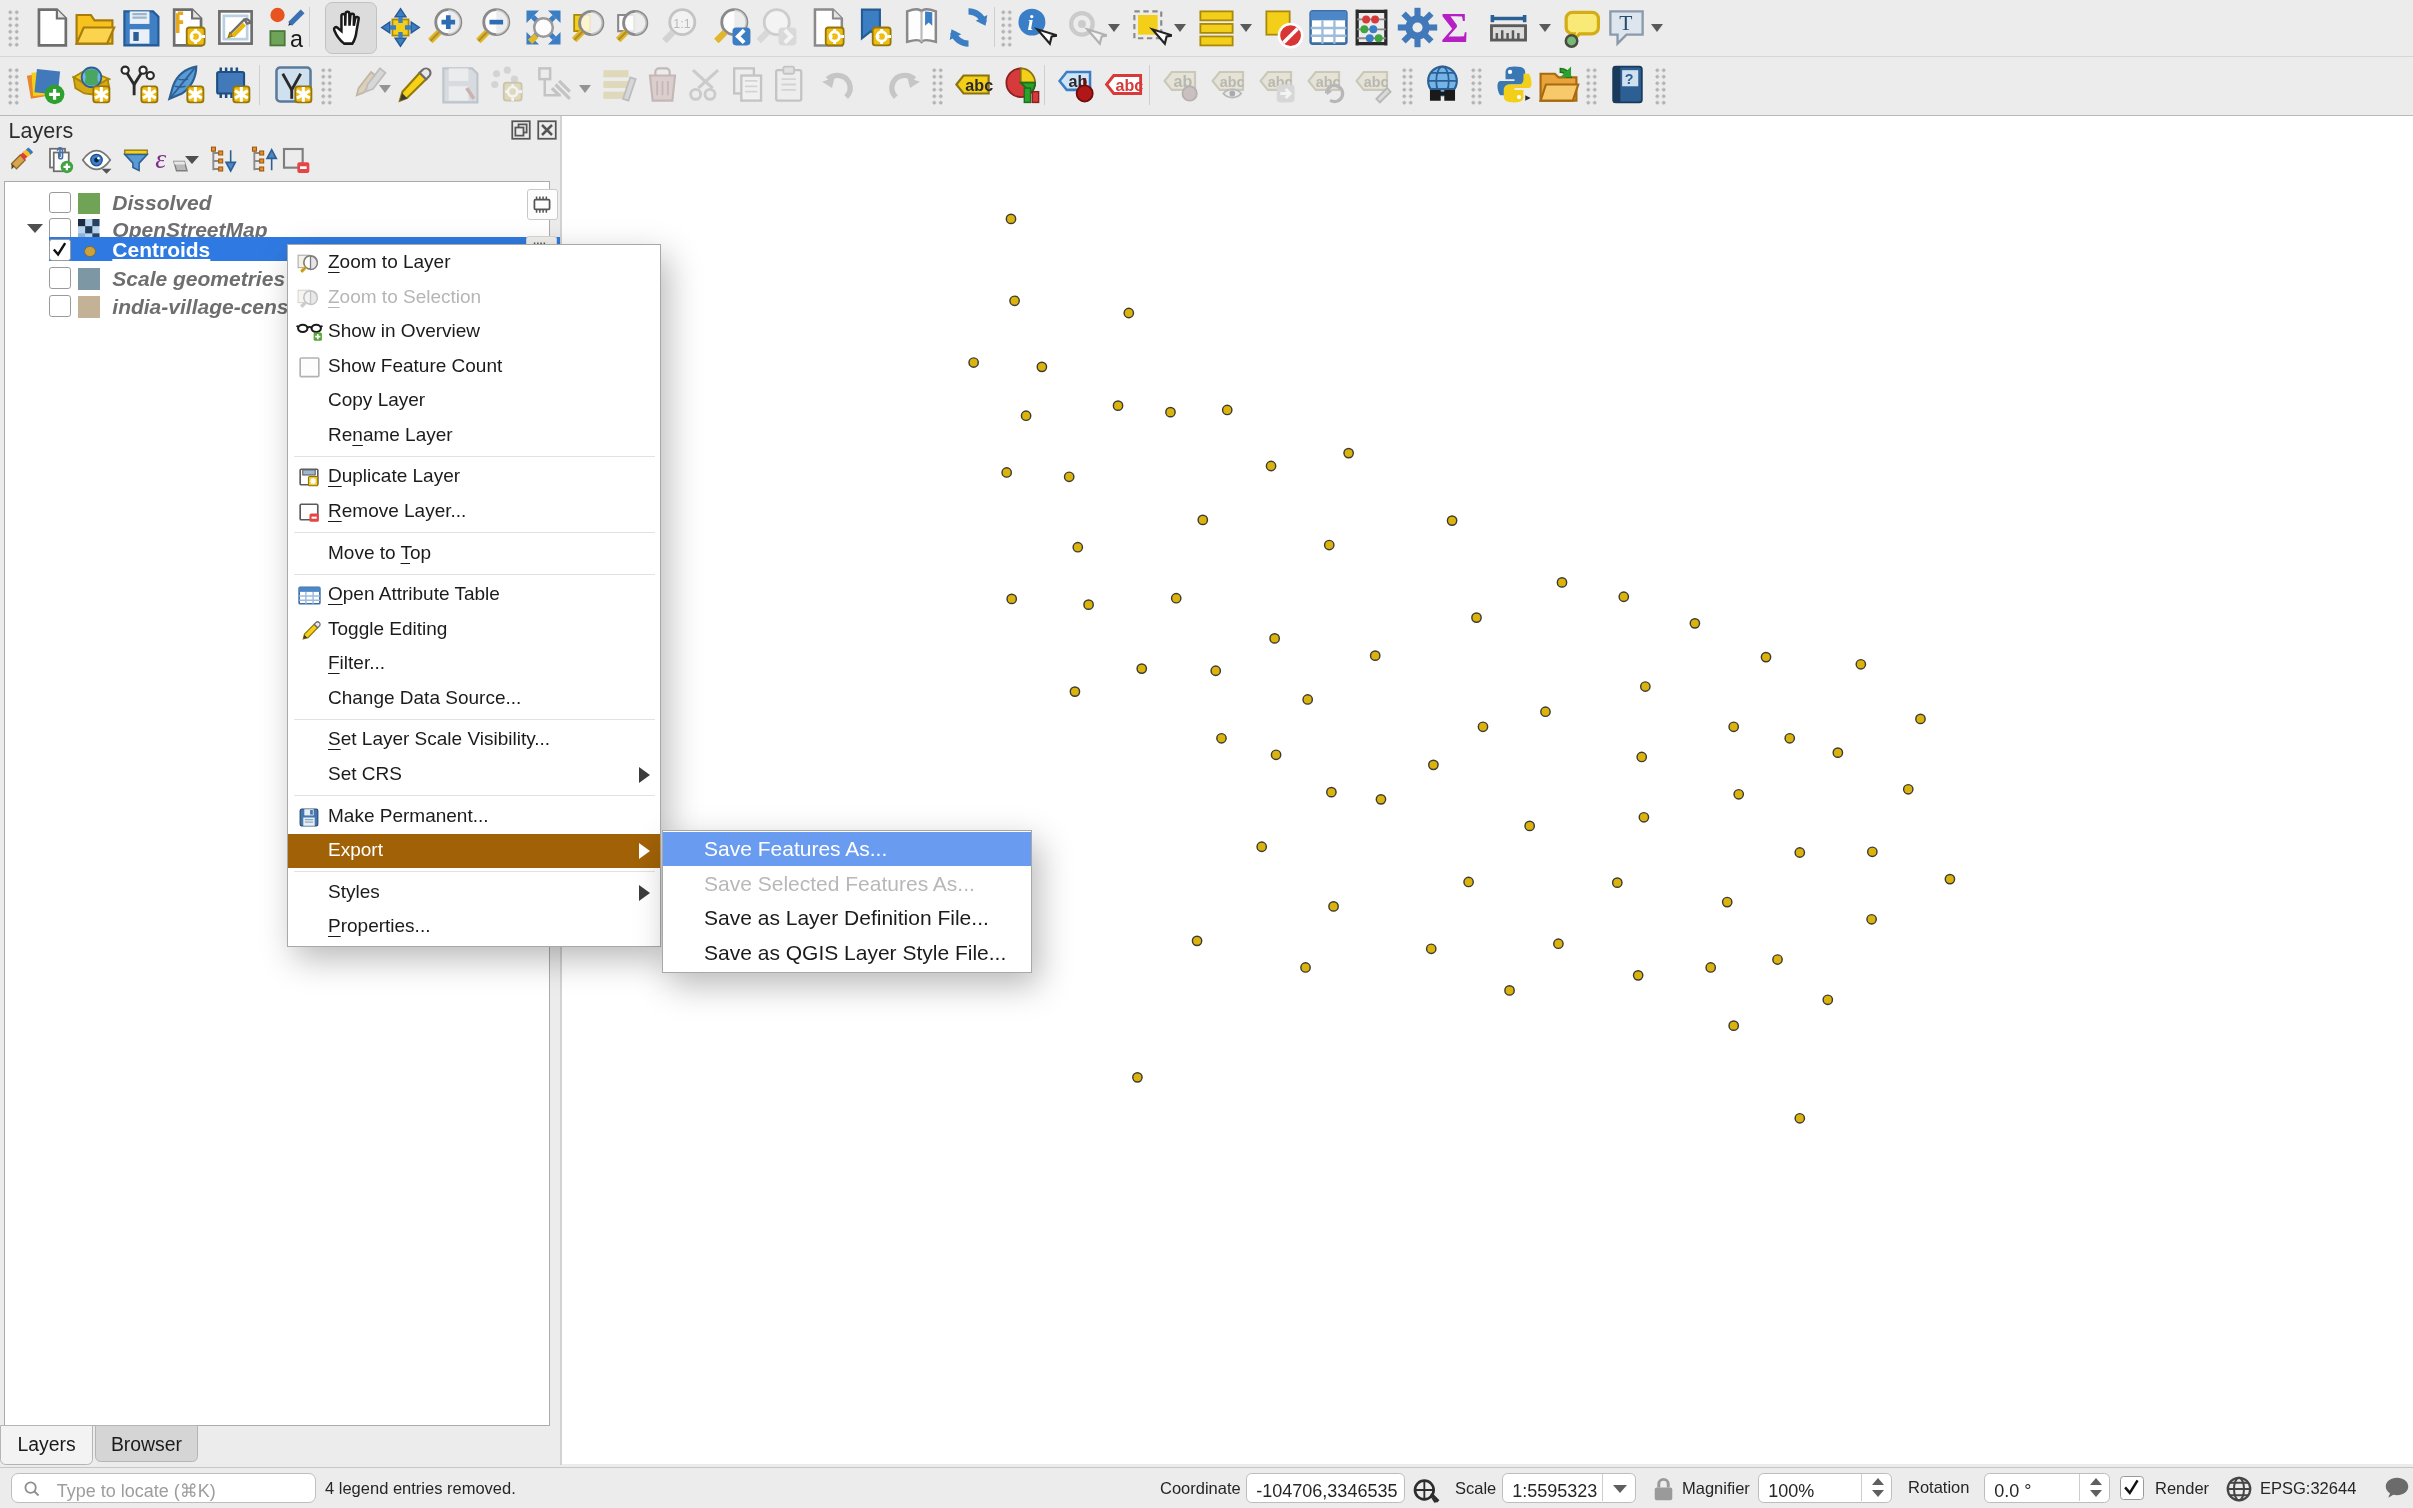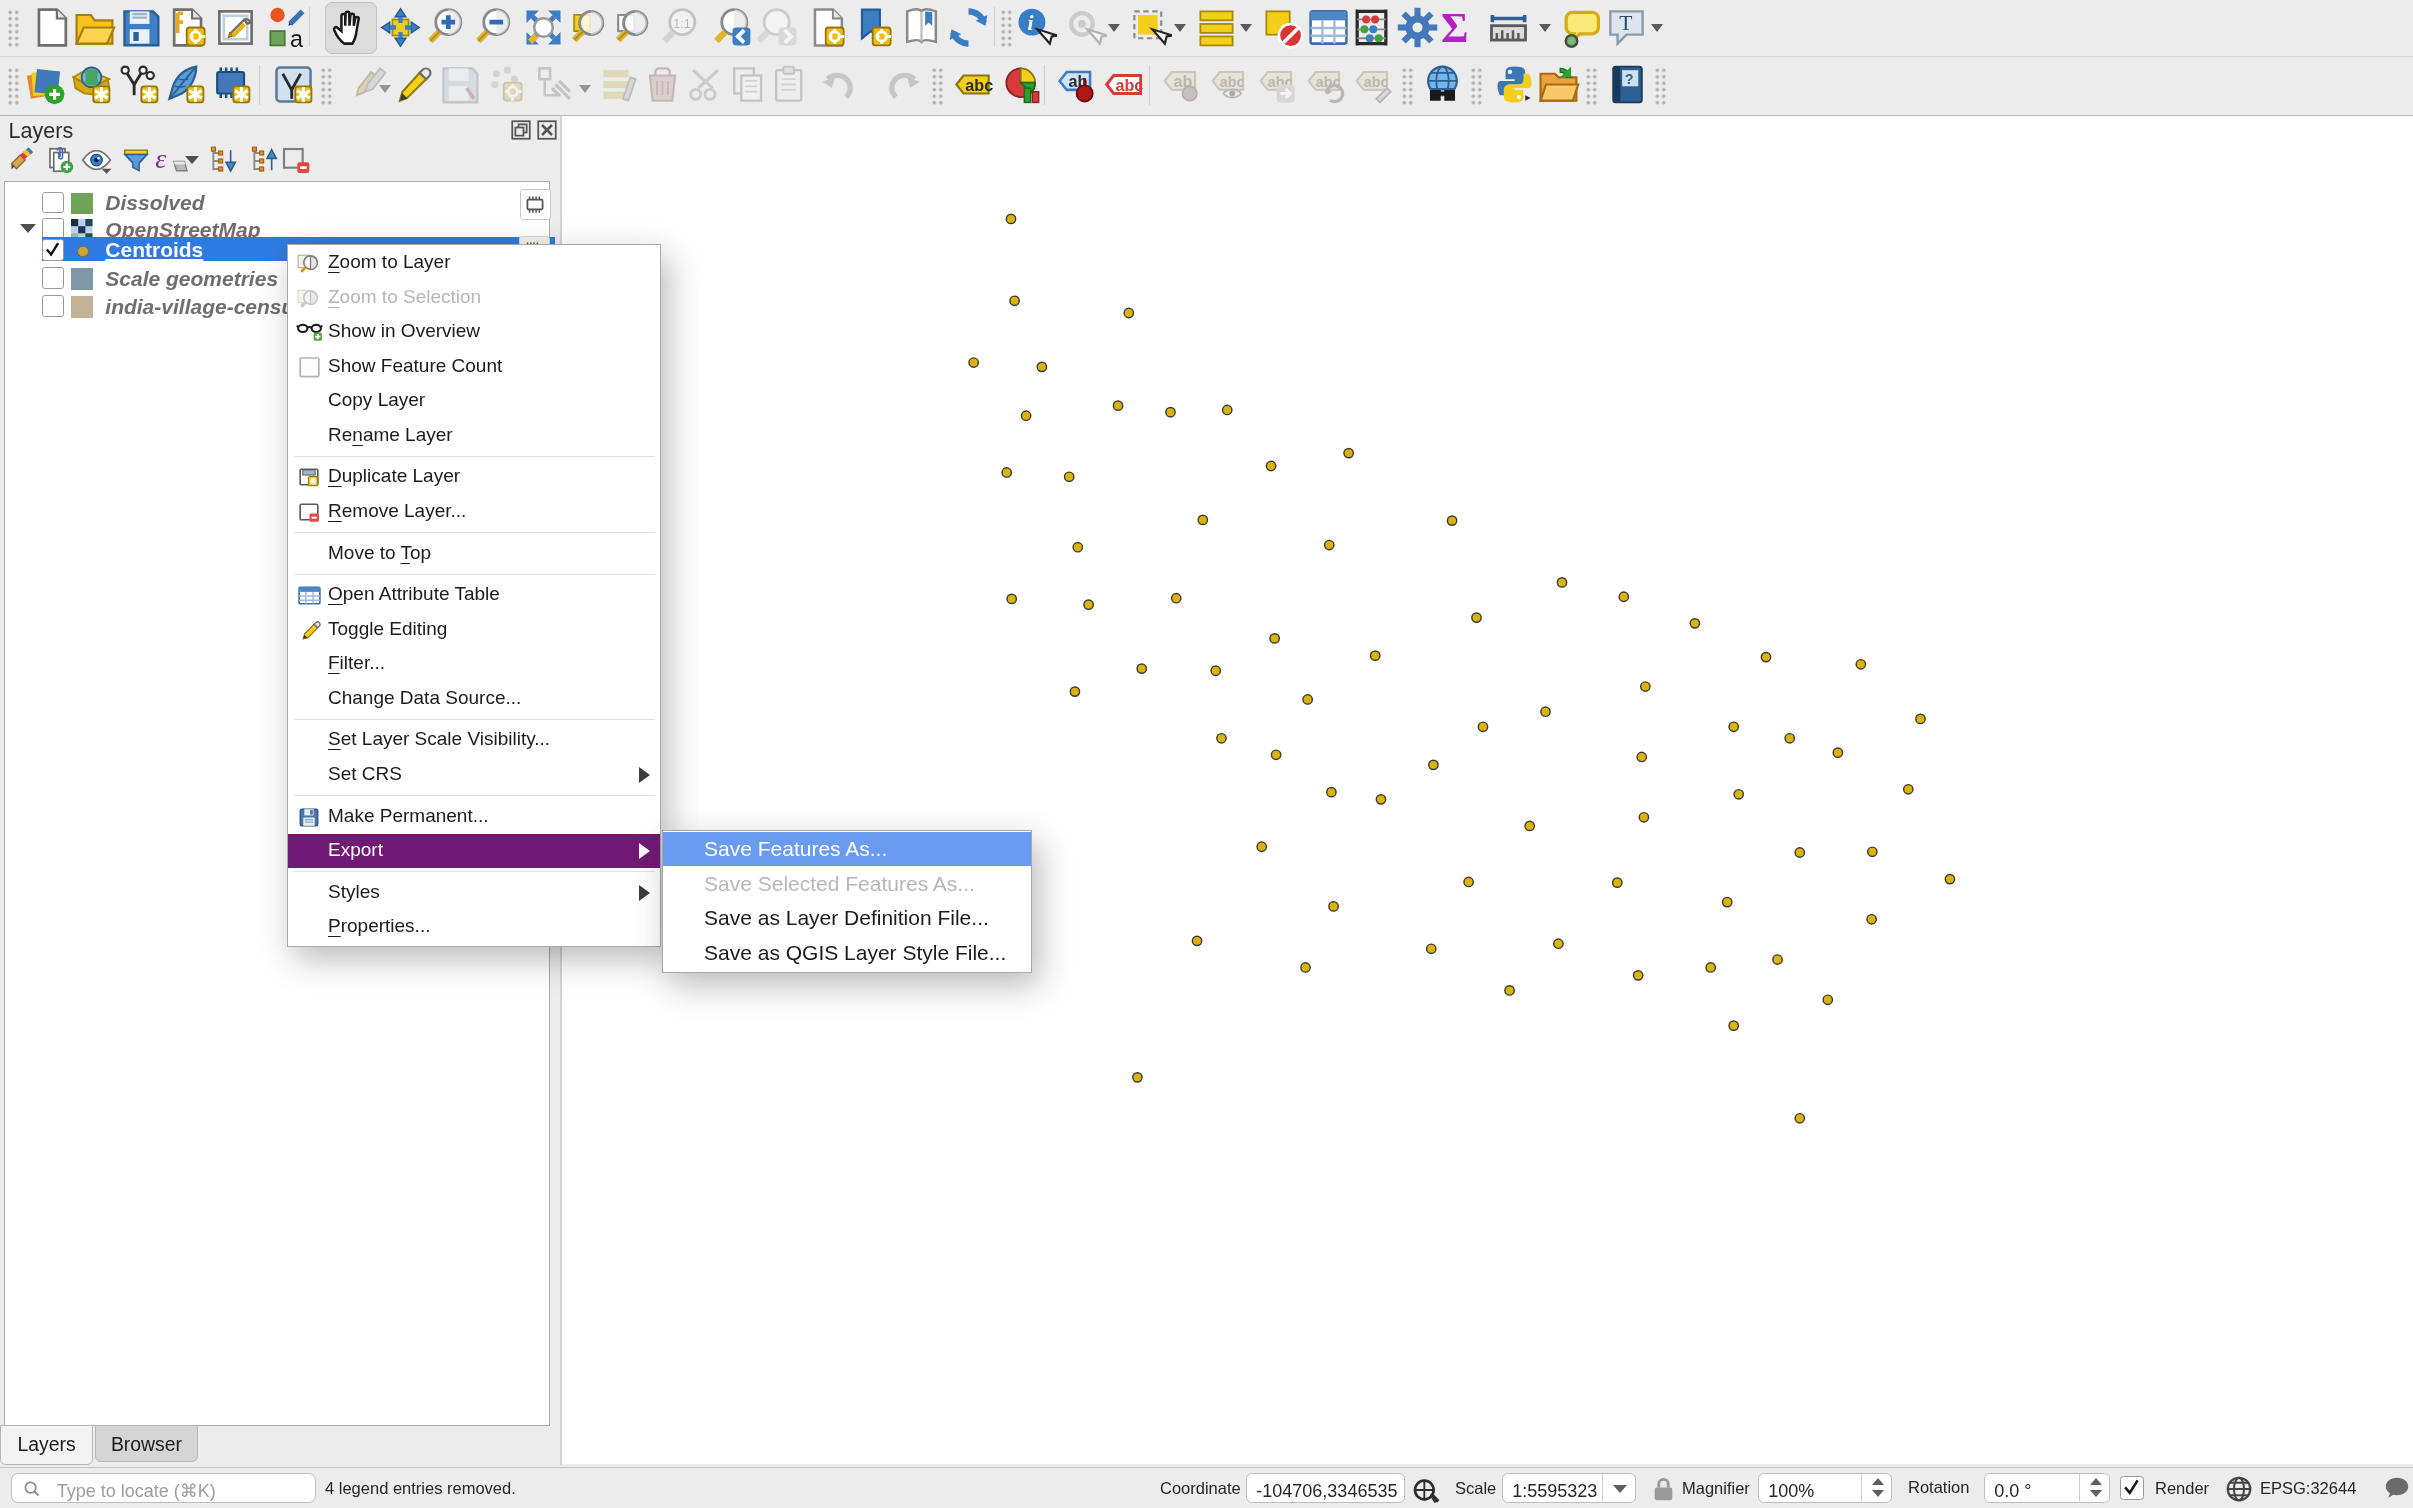--- a/index.html
+++ b/index.html
@@ -9,21 +9,21 @@
 #tbsep{left:0;top:56px;width:2413px;height:1.4px;background:#d6d6d6;}
 .ic{position:absolute;width:43px;height:43px;}
 .r1{top:5.7px;}
 .r2{top:63px;}
 .handle{position:absolute;width:12.2px;height:39px;background-image:radial-gradient(circle,#b3b3b3 1.7px,transparent 2.1px);background-size:6.5px 6.5px;}
 .vsep{position:absolute;width:1.4px;height:40px;background:#cfcfcf;}
 .darr{position:absolute;width:0;height:0;border-left:6.5px solid transparent;border-right:6.5px solid transparent;border-top:8px solid #5a5a5a;}
 #panel{left:0;top:116px;width:562px;height:1349px;background:#ececec;}
 #paneltitle{left:8.6px;top:119px;font-size:21.5px;color:#2d2d2d;}
 #listbox{left:4.3px;top:181px;width:544px;height:1243px;background:#fff;border:1.4px solid #ababab;}
-.lrow{position:absolute;left:8px;width:542px;height:26px;}
+.lrow{position:absolute;left:15px;width:542px;height:26px;}
 .cb{position:absolute;width:19.4px;height:19.4px;background:#fff;border:1.4px solid #9a9a9a;border-radius:2.9px;top:1.4px;left:29px;}
 .sw{position:absolute;left:58px;top:2.2px;width:21.5px;height:21.5px;}
 .lname{position:absolute;left:92px;top:0.7px;font-size:21px;font-style:italic;font-weight:bold;color:#6e6e6e;white-space:nowrap;}
 #canvas{left:562px;top:116px;width:1852px;height:1348px;background:#ffffff;}
 #menu{left:287px;top:244px;width:372px;height:701px;background:#ffffff;border:1.4px solid #a8a8a8;box-shadow:7.2px 11.5px 32px rgba(0,0,0,0.28);}
 .mi{position:absolute;left:0;width:372px;height:34px;font-size:19px;color:#1b1b1b;}
 .mi .txt{position:absolute;left:40px;top:5px;white-space:nowrap;}
 .msep{position:absolute;left:5.7px;width:361px;height:1.4px;background:#e2e2e2;}
 .micon{position:absolute;left:6.5px;top:3.6px;width:29px;height:27px;}
 .subarr{position:absolute;right:10px;top:8.6px;width:0;height:0;border-top:8.6px solid transparent;border-bottom:8.6px solid transparent;border-left:11.5px solid #3c3c3c;}
@@ -735,21 +735,21 @@
 <div class="mi" style="top:555px;text-align:center;">
       <svg class="micon" viewBox="0 0 28 20">
         <rect x="5" y="2" width="17" height="16" rx="1.5" fill="#4576ad" stroke="#2c5079" stroke-width="1.2"></rect>
         <rect x="9" y="2" width="9" height="6" fill="#e8eef5"></rect>
         <rect x="14.6" y="2.8" width="2.6" height="4.4" fill="#4576ad"></rect>
         <rect x="8" y="10" width="11" height="8" fill="#e8eef5"></rect>
         <path d="M9.5 12h8M9.5 14.5h8" stroke="#8fa8c2" stroke-width="1.2"></path>
       </svg>
       <div class="txt">Make Permanent...</div>
     </div>
-<div class="mi" style="top:589px;background:#701a75;color:#ffffff;">
+<div class="mi" style="top:589px;background:#a16207;color:#ffffff;">
       <div class="txt">Export</div>
       <div class="subarr" style="border-left-color:#ffffff;"></div>
     </div>
 <div class="msep" style="top:626px;"></div>
 <div class="mi" style="top:631px;">
       <div class="txt">Styles</div>
       <div class="subarr"></div>
     </div>
 <div class="mi" style="top:665px;">
       <div class="txt"><u>P</u>roperties...</div>

